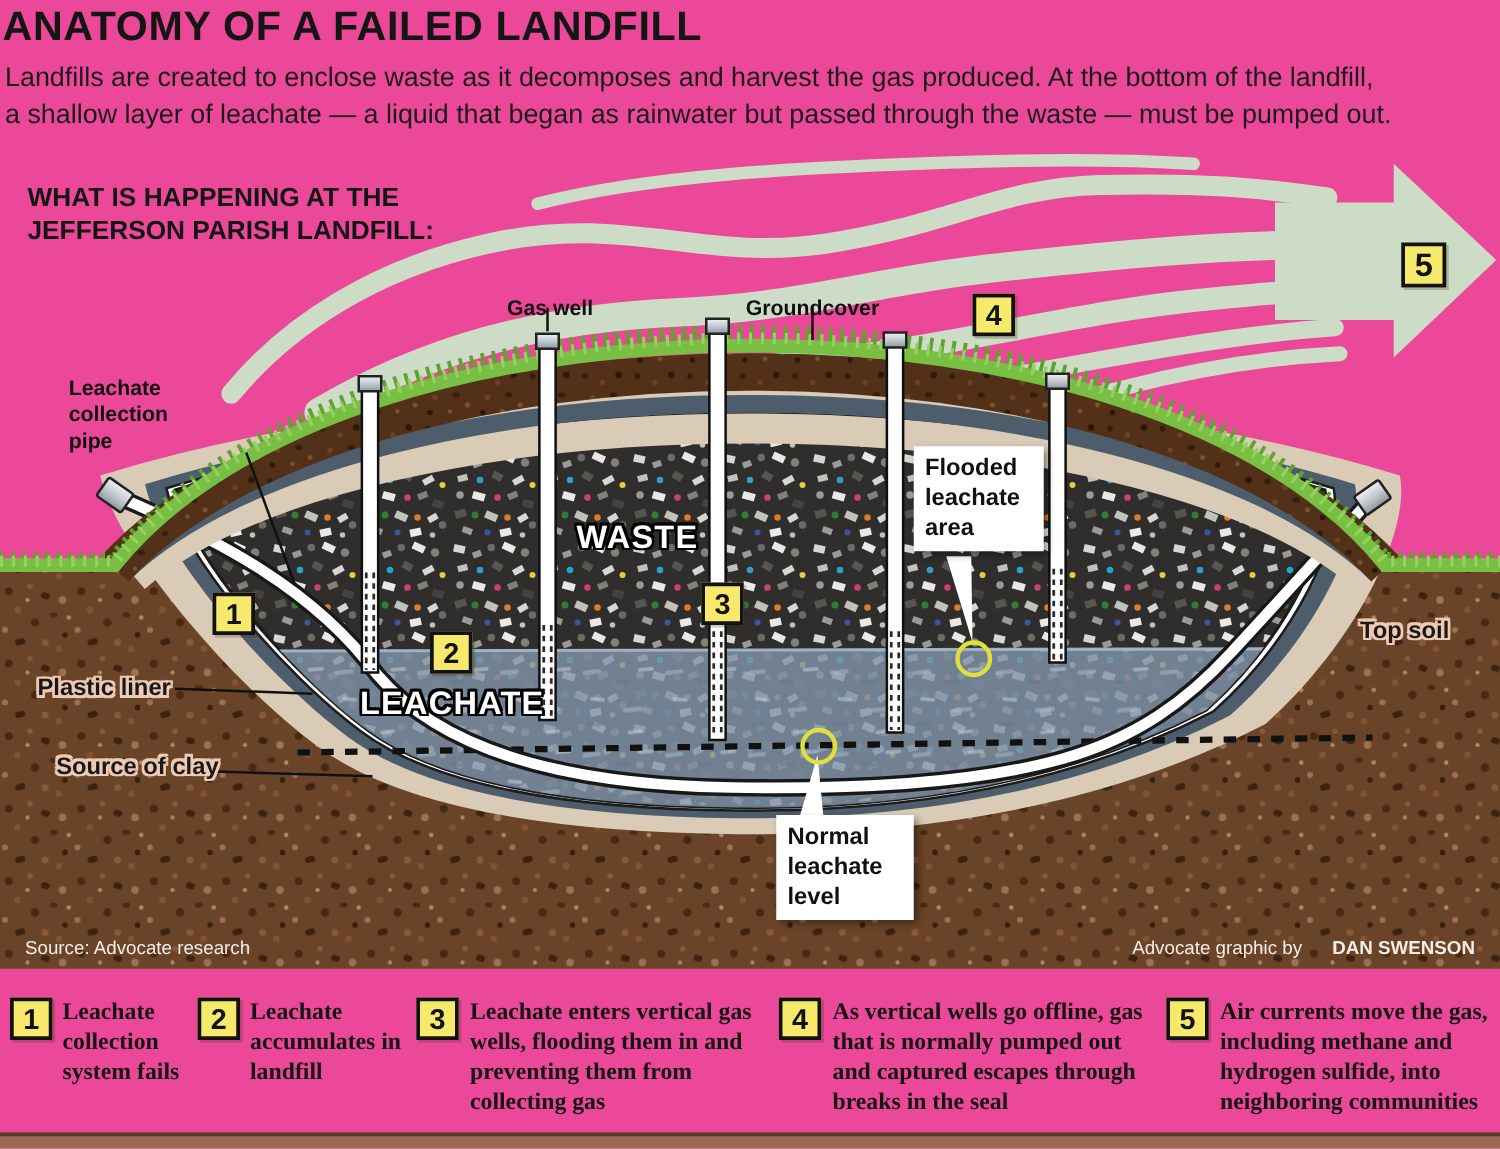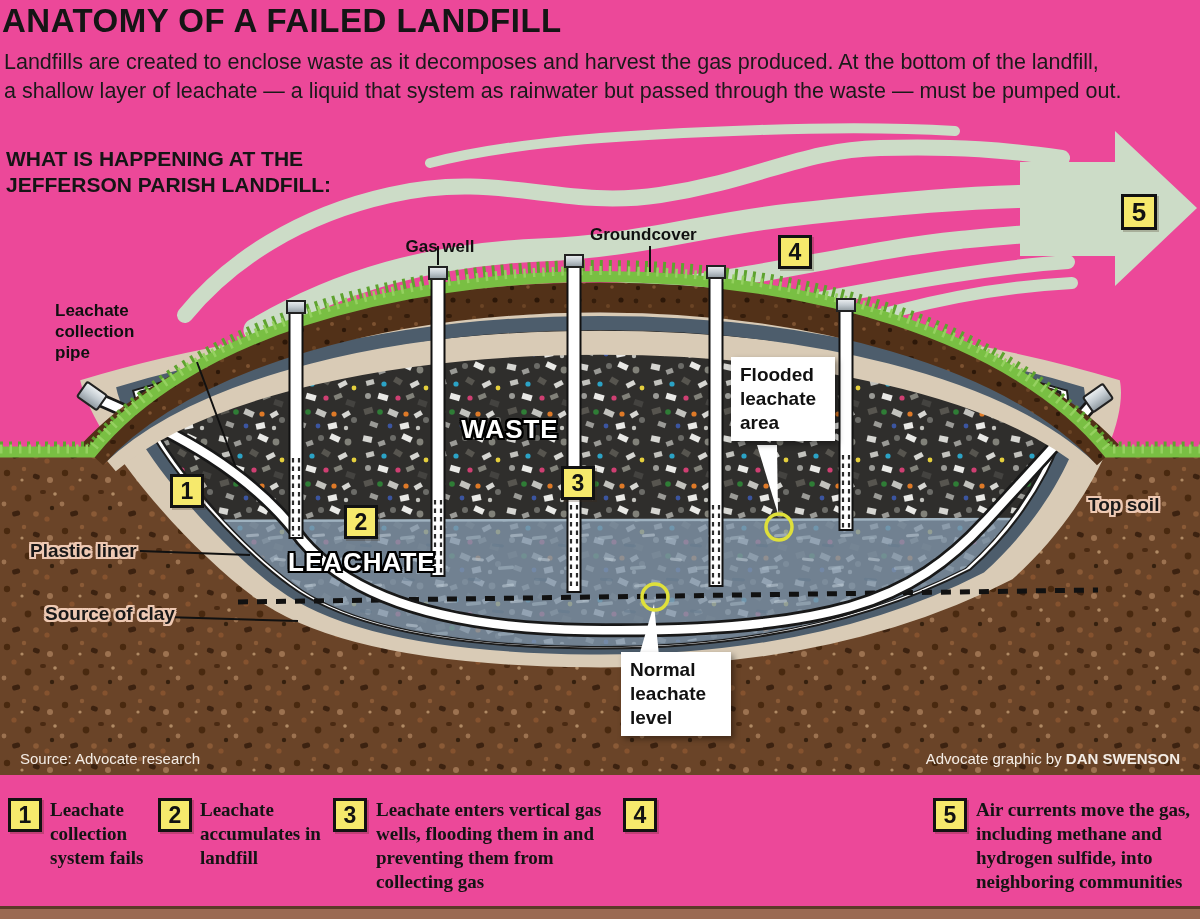--- a/index.html
+++ b/index.html
@@ -2,37 +2,37 @@
 <html><head>
 <meta charset="utf-8">
 <style>
   html,body{margin:0;padding:0;background:#fff;}
   #page{position:relative;width:1200px;height:919px;background:#ec4899;overflow:hidden;
         font-family:"Liberation Sans",sans-serif;color:#141414;}
   .abs{position:absolute;}
   .pre{white-space:pre-line;}
   #title{left:2px;top:2px;font-size:33px;font-weight:bold;letter-spacing:.5px;color:#151515;}
   #intro{left:4px;top:48px;width:1170px;font-size:21.5px;line-height:29px;color:#1a1a1a;}
-  #heading{left:6px;top:146px;font-size:21px;font-weight:bold;line-height:26px;color:#151515;}
+  #heading{left:22px;top:146px;font-size:21px;font-weight:bold;line-height:26px;color:#151515;}
   .lbl{font-size:17px;font-weight:bold;line-height:21px;color:#101010;margin-top:14px;}
   .halo{font-size:19px;font-weight:bold;color:#191919;
     text-shadow:-2px -2px 0 #eec9b3,0 -2px 0 #eec9b3,2px -2px 0 #eec9b3,-2px 0 0 #eec9b3,
      2px 0 0 #eec9b3,-2px 2px 0 #eec9b3,0 2px 0 #eec9b3,2px 2px 0 #eec9b3;}
   .owhite{font-weight:bold;color:#ffffff;letter-spacing:1px;
     text-shadow:-2px -2px 0 #000,0 -2px 0 #000,2px -2px 0 #000,-2px 0 0 #000,
      2px 0 0 #000,-2px 2px 0 #000,0 2px 0 #000,2px 2px 0 #000;}
   .badge{width:28px;height:28px;background:#f6e96c;border:3px solid #121212;
     display:flex;align-items:center;justify-content:center;
     font-size:23px;font-weight:bold;color:#121212;box-shadow:2px 2px 0 rgba(60,40,20,.25);}
   .badge.big{width:30px;height:30px;font-size:26px;}
   .callout{background:#fff;padding:6px 9px;font-size:19px;font-weight:bold;line-height:24px;
     color:#111;box-shadow:3px 3px 6px rgba(0,0,0,.4);}
   #source{left:20px;top:750px;font-size:15px;color:#f4ede6;}
   #credit{right:20px;top:750px;font-size:15px;color:#f4ede6;}
-  #credit b{font-weight:bold;}
+  #credit b{font-weight:bold;margin-left:20px;}
   .leg-txt{font-size:19px;font-weight:bold;line-height:24px;color:#141414;font-family:Liberation Serif, serif;}
   #bottombar{left:0;top:906px;width:1200px;height:13px;background:#9b6a52;border-top:3px solid #5c3a28;box-sizing:border-box;}
   svg{display:block;}
 </style>
 </head>
 <body>
 
 <div id="page">
 
   <svg class="abs" style="left:0;top:0" width="1200" height="919" viewBox="0 0 1200 919">
@@ -208,26 +208,26 @@
     </g>
 
     <polygon points="757,445 777,445 778,514" fill="#ffffff"></polygon>
     <circle cx="779" cy="527" r="13" fill="none" stroke="#dfe03a" stroke-width="3.5"></circle>
     <polygon points="639,656 659,656 654,604" fill="#ffffff"></polygon>
     <circle cx="655" cy="597" r="13" fill="none" stroke="#dfe03a" stroke-width="3.5"></circle>
   </svg>
 
   <div class="abs" id="title">ANATOMY OF A FAILED LANDFILL</div>
   <div class="abs pre" id="intro">Landfills are created to enclose waste as it decomposes and harvest the gas produced. At the bottom of the landfill,
-a shallow layer of leachate — a liquid that system as rainwater but passed through the waste — must be pumped out.</div>
+a shallow layer of leachate — a liquid that began as rainwater but passed through the waste — must be pumped out.</div>
   <div class="abs pre" id="heading">WHAT IS HAPPENING AT THE
 JEFFERSON PARISH LANDFILL:</div>
 
   <div class="abs lbl" style="left:390px;top:222px;width:100px;text-align:center">Gas well</div>
-  <div class="abs lbl" style="left:590px;top:210px;width:120px;text-align:left">Groundcover</div>
+  <div class="abs lbl" style="left:590px;top:222px;width:120px;text-align:center">Groundcover</div>
   <div class="abs lbl pre" style="left:55px;top:286px">Leachate
 collection
 pipe</div>
 
   <div class="abs halo" style="left:30px;top:540px">Plastic liner</div>
   <div class="abs halo" style="left:45px;top:603px">Source of clay</div>
   <div class="abs halo" style="left:1088px;top:494px">Top soil</div>
 
   <div class="abs owhite" style="left:440px;top:414px;width:140px;text-align:center;font-size:26px">WASTE</div>
   <div class="abs owhite" style="left:288px;top:547px;font-size:26px">LEACHATE</div>
@@ -251,18 +251,19 @@
   <div class="abs badge" style="left:8px;top:798px">1</div>
   <div class="abs leg-txt" style="left:50px;top:798px;width:110px">Leachate collection system fails</div>
 
   <div class="abs badge" style="left:158px;top:798px">2</div>
   <div class="abs leg-txt" style="left:200px;top:798px;width:140px">Leachate accumulates in landfill</div>
 
   <div class="abs badge" style="left:333px;top:798px">3</div>
   <div class="abs leg-txt" style="left:376px;top:798px;width:245px">Leachate enters vertical gas wells, flooding them in and preventing them from collecting gas</div>
 
   <div class="abs badge" style="left:623px;top:798px">4</div>
+  <div class="abs leg-txt" style="left:666px;top:798px;width:262px">As vertical wells go offline, gas that is normally pumped out and captured escapes through breaks in the seal</div>
 
   <div class="abs badge" style="left:933px;top:798px">5</div>
   <div class="abs leg-txt" style="left:976px;top:798px;width:228px">Air currents move the gas, including methane and hydrogen sulfide, into neighboring communities</div>
 
   <div class="abs" id="bottombar"></div>
 </div>
 
 </body></html>

